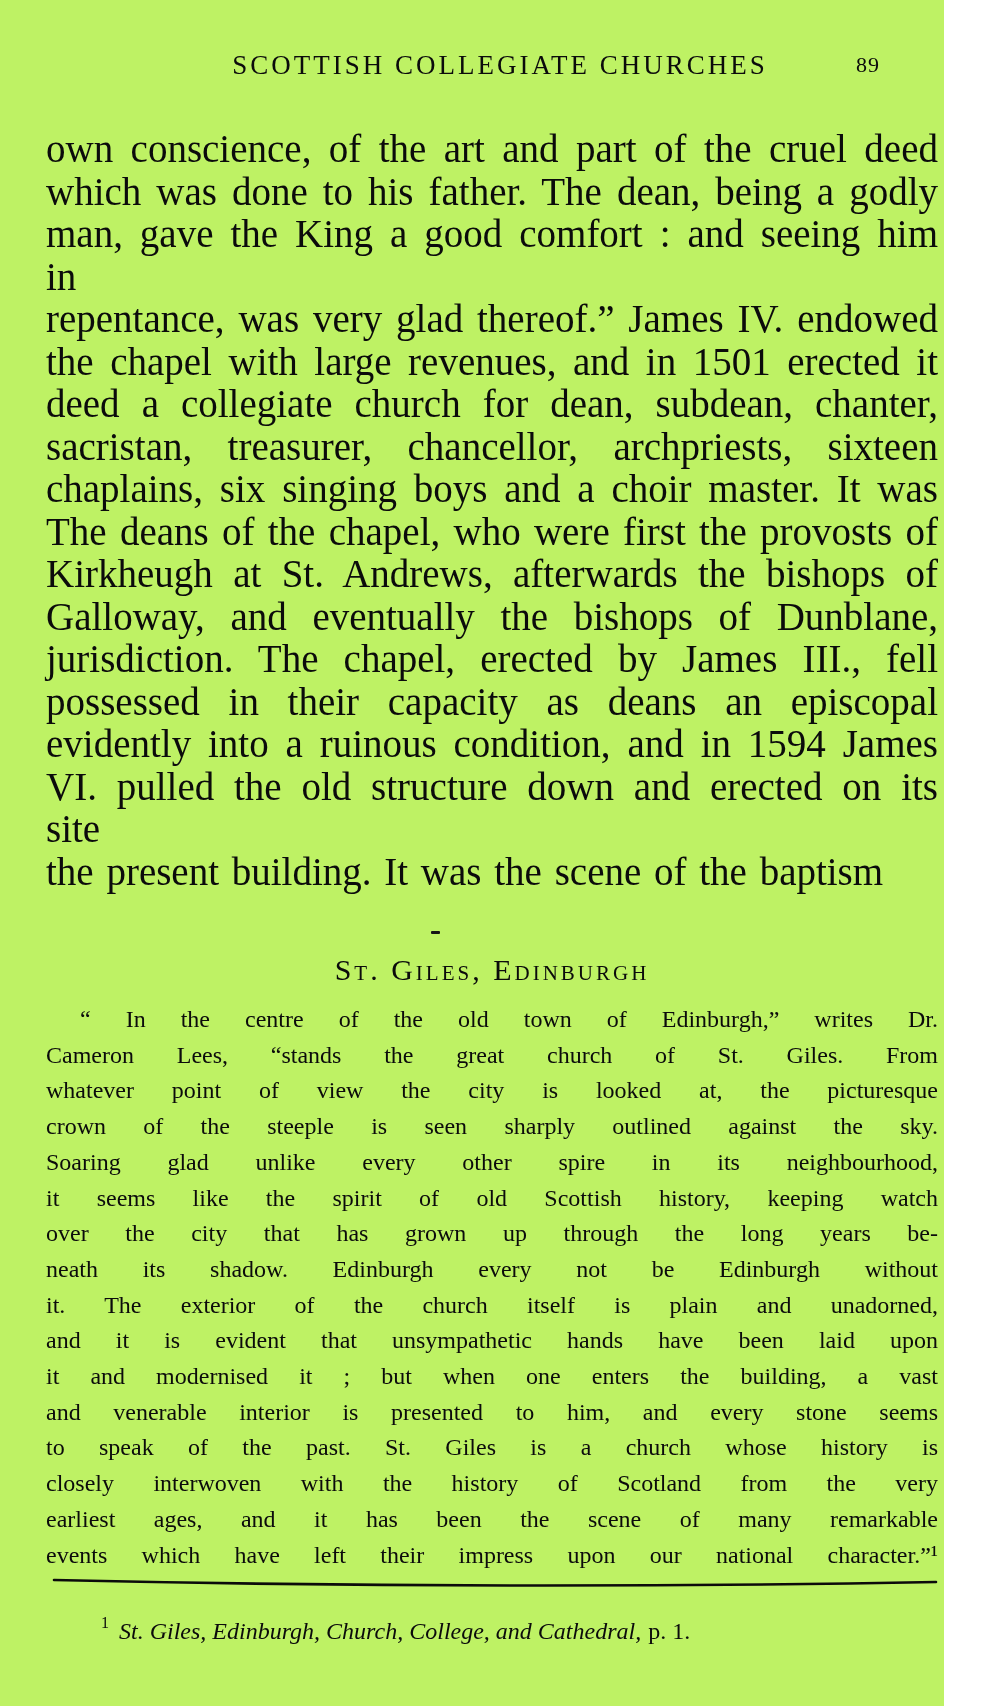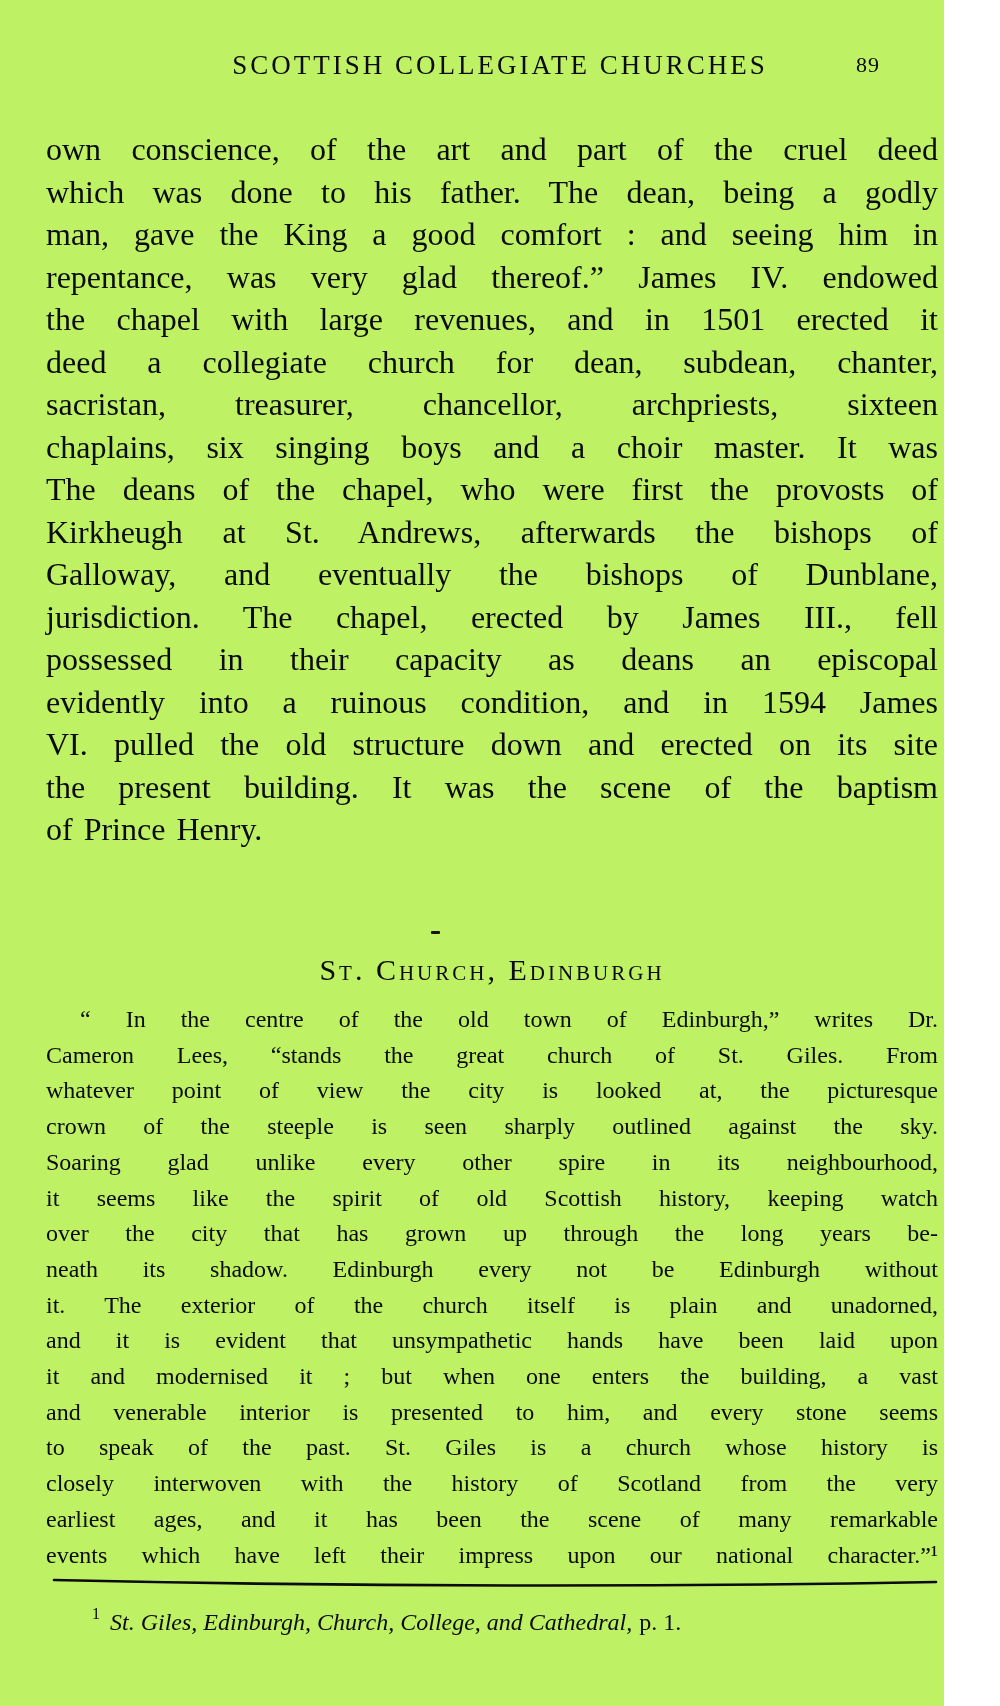--- a/index.html
+++ b/index.html
@@ -38,21 +38,21 @@
     left: 46px;
     width: 892px;
   }
   .para .line {
     text-align: justify;
     text-align-last: justify;
     white-space: normal;
   }
   .para1 {
     top: 128px;
-    font-size: 32px;
+    font-size: 39px;
     line-height: 42.5px;
     word-spacing: 3px;
   }
   .para1 .line:last-child { text-align-last: left; }
 
   
   .stray-mark {
     position: absolute;
     top: 931px;
     left: 431px;
@@ -85,24 +85,24 @@
   .footnote-rule {
     position: absolute;
     top: 1577px;
     left: 52px;
     width: 886px;
     height: 14px;
   }
   .footnote {
     position: absolute;
     top: 1601px;
-    left: 30px;
+    left: 39px;
     width: 892px;
     font-size: 24px;
-    line-height: 29px;
+    line-height: 48px;
     text-indent: 62px;
   }
   .footnote sup {
     font-size: 16px;
     position: relative;
     top: -2px;
     margin-right: 10px;
     font-style: normal;
   }
   .fn-italic { font-style: italic; }
@@ -127,26 +127,25 @@
       <div class="line">sacristan, treasurer, chancellor, archpriests, sixteen</div>
       <div class="line">chaplains, six singing boys and a choir master.  It was</div>
       <div class="line">The deans of the chapel, who were first the provosts of</div>
       <div class="line">Kirkheugh at St. Andrews, afterwards the bishops of</div>
       <div class="line">Galloway, and eventually the bishops of Dunblane,</div>
       <div class="line">jurisdiction.  The chapel, erected by James III., fell</div>
       <div class="line">possessed in their capacity as deans an episcopal</div>
       <div class="line">evidently into a ruinous condition, and in 1594 James</div>
       <div class="line">VI. pulled the old structure down and erected on its site</div>
       <div class="line">the present building.  It was the scene of the baptism</div>
-      <div class="line">of Prince Henry.</div>
     </div>
 
   <div class="stray-mark"></div>
 
-  <div class="section-heading">St. Church, Edinburgh</div>
+  <div class="section-heading">St. Giles, Edinburgh</div>
 
   <div class="para para2">
       <div class="line">“ In the centre of the old town of Edinburgh,” writes Dr.</div>
       <div class="line">Cameron Lees, “stands the great church of St. Giles.  From</div>
       <div class="line">whatever point of view the city is looked at, the picturesque</div>
       <div class="line">crown of the steeple is seen sharply outlined against the sky.</div>
       <div class="line">Soaring glad unlike every other spire in its neighbourhood,</div>
       <div class="line">it seems like the spirit of old Scottish history, keeping watch</div>
       <div class="line">over the city that has grown up through the long years be-</div>
       <div class="line">neath its shadow.  Edinburgh every not be Edinburgh without</div>

